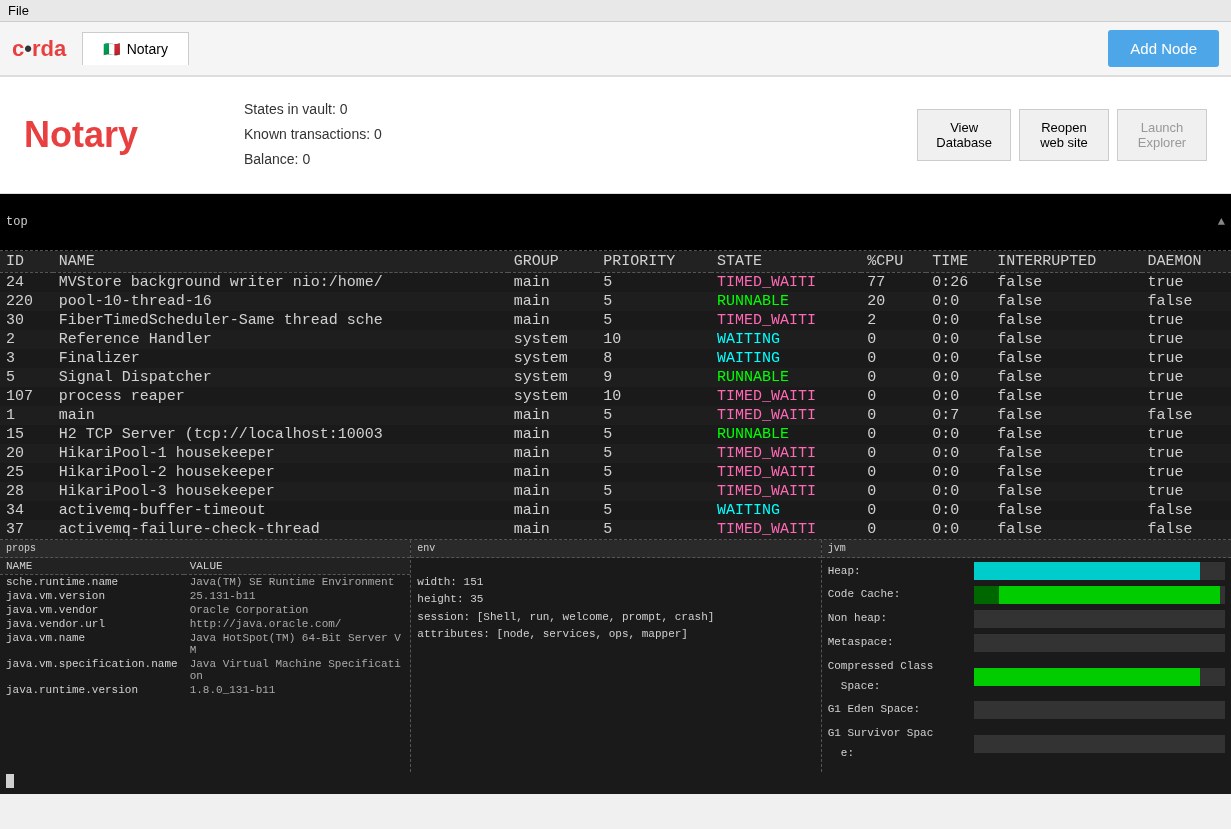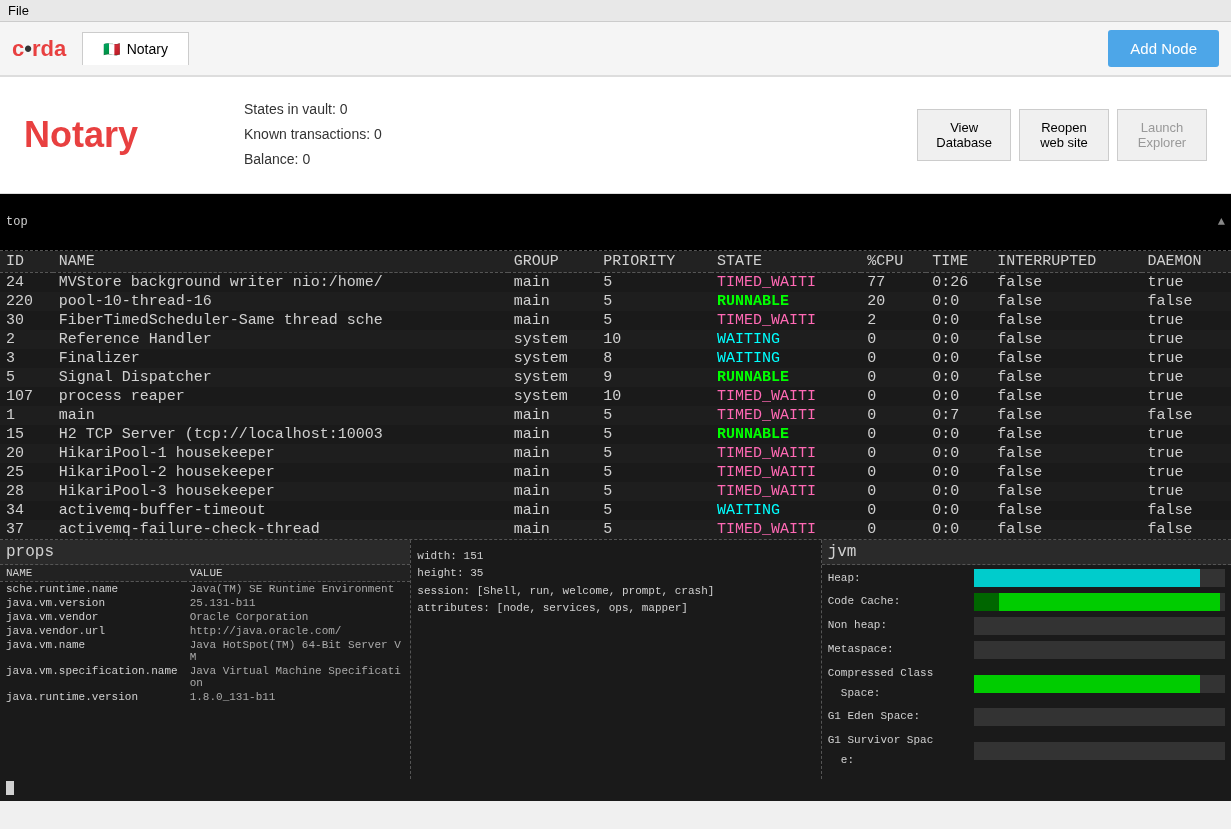--- a/index.html
+++ b/index.html
@@ -134,34 +134,34 @@
       font-weight: normal;
       border-bottom: 1px dashed #555;
     }
     .threads-table td {
       padding: 1px 6px;
       white-space: nowrap;
     }
     .threads-table tr:nth-child(even) td { background: #1e1e1e; }
 
     .state-timed { color: #ff69b4; margin-left: 8px; }
-    .state-runnable { color: #00ff00; font-weight: bold; }
+    .state-runnable { color: #00ff00; }
     .state-waiting { color: #00ffff; }
 
     
     .bottom-panels {
       display: grid;
       grid-template-columns: 1fr 1fr 1fr;
       border-top: 1px dashed #555;
     }
     .panel-header {
       background: #2a2a2a;
       color: #d0d0d0;
       padding: 3px 6px;
-      font-size: 16px;
+      font-size: 10px;
       border-bottom: 1px dashed #555;
     }
     .props-table {
       width: 100%;
       border-collapse: collapse;
       font-size: 11px;
     }
     .props-table th {
       background: #222;
       color: #d0d0d0;
@@ -172,21 +172,21 @@
     }
     .props-table td {
       padding: 1px 6px;
       vertical-align: top;
       color: #d0d0d0;
     }
     .props-table .col-name { color: #d0d0d0; }
     .props-table .col-val { color: #aaa; word-break: break-all; }
 
     .env-content {
-      padding: 8px 6px;
+      padding: 16px 6px;
       font-size: 11px;
       color: #d0d0d0;
       line-height: 1.6;
     }
 
     .jvm-content {
       padding: 4px 6px;
       font-size: 11px;
       color: #d0d0d0;
       line-height: 1.8;
@@ -481,20 +481,21 @@
   </tr>
             <tr>
     <td class="col-name">java.runtime.version</td>
     <td class="col-val">1.8.0_131-b11</td>
   </tr>
           </tbody>
       </table>
     </div>
 
     <div class="panel-divider">
+      <div class="panel-header">env</div>
       <div class="env-content">
         <div>width: 151</div>
         <div>height: 35</div>
         <div>session: [Shell, run, welcome, prompt, crash]</div>
         <div>attributes: [node, services, ops, mapper]</div>
       </div>
     </div>
 
     <div class="panel-divider">
       <div class="panel-header">jvm</div>

